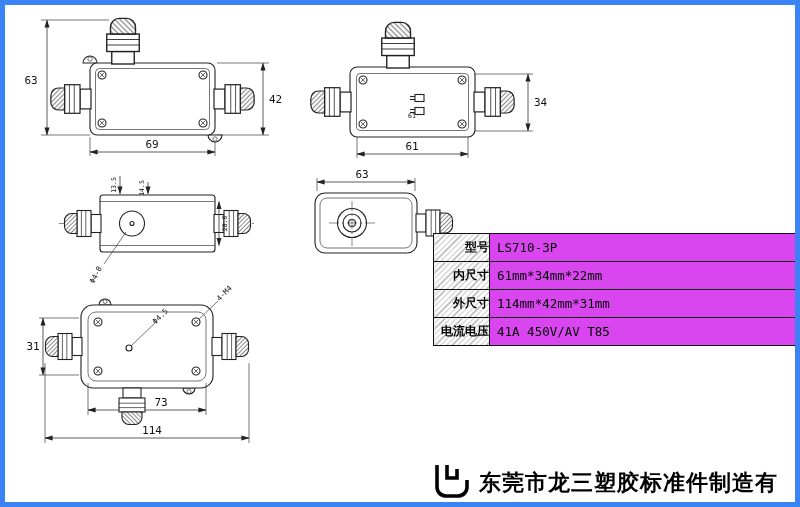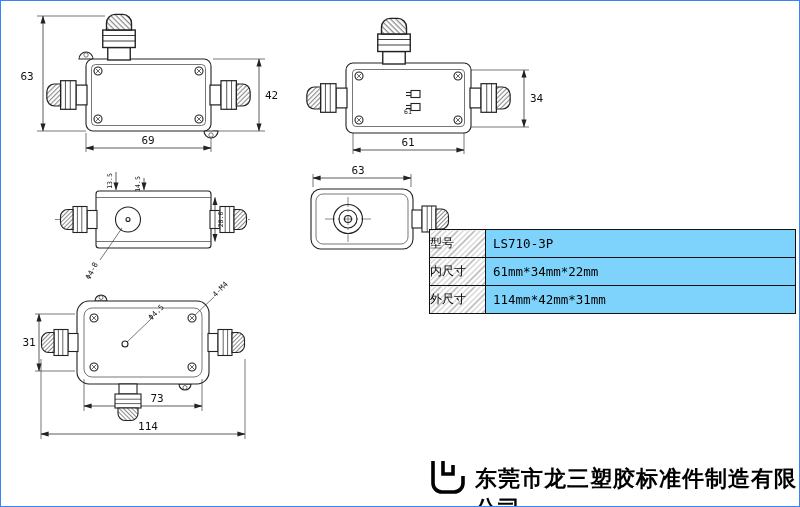--- a/index.html
+++ b/index.html
@@ -1,35 +1,35 @@
 <!DOCTYPE html>
 <html><head>
 <meta charset="utf-8">
 <style>
   * { margin:0; padding:0; box-sizing:border-box; }
   html,body { width:800px; height:507px; background:#fff; font-family:"DejaVu Sans","Liberation Sans",sans-serif; }
-  .page { position:relative; width:800px; height:507px; background:#fff; border:1px solid #3b82f6; overflow:hidden; }
+  .page { position:relative; width:800px; height:507px; background:#fff; border:5px solid #3b82f6; overflow:hidden; }
   .drawing { position:absolute; left:0; top:0; }
 
   
   .part  { fill:#fff; stroke:#222; stroke-width:1.1; }
   .ln    { fill:none; stroke:#222; stroke-width:1.1; }
   .thin  { fill:none; stroke:#3c3c3c; stroke-width:0.7; }
   .cl    { fill:none; stroke:#555; stroke-width:0.7; stroke-dasharray:10 3 2 3; }
   .dim   { fill:none; stroke:#333; stroke-width:0.8; }
   text.d { font-family:"DejaVu Sans Mono","Liberation Mono",monospace; font-size:11px; fill:#111; }
   text.s { font-size:6.5px; }
   text.m { font-size:7.5px; }
 
   
   .spec { position:absolute; left:428px; top:228px; width:367px; border-collapse:collapse; table-layout:fixed; }
   .spec th, .spec td { border:1px solid #111; height:28px; font-size:12px; color:#000; overflow:hidden; white-space:nowrap; }
-  .spec th { font-weight:400; text-align:left; vertical-align:middle;
+  .spec th { font-weight:700; text-align:right; vertical-align:middle;
              background:repeating-linear-gradient(135deg,#fff 0,#fff 3px,#adadad 3px,#adadad 4px); }
-  .spec td { font-family:"DejaVu Sans Mono","Liberation Mono",monospace; font-size:12.5px; padding-left:7px; vertical-align:middle; background:#7dd3fc; }
+  .spec td { font-family:"DejaVu Sans Mono","Liberation Mono",monospace; font-size:12.5px; padding-left:7px; vertical-align:middle; background:#d946ef; }
 
   
   .logo { position:absolute; left:424px; top:456px; width:46px; height:44px; }
   .company { position:absolute; left:474px; top:463px; font-size:22px; font-weight:700; letter-spacing:1px; color:#000; }
 </style>
 </head>
 <body>
 
 <div class="page">
 
@@ -208,20 +208,24 @@
     <td colspan="3">LS710-3P</td>
   </tr>
   <tr>
     <th>内尺寸</th>
     <td colspan="3">61mm*34mm*22mm</td>
   </tr>
   <tr>
     <th>外尺寸</th>
     <td colspan="3">114mm*42mm*31mm</td>
   </tr>
+  <tr>
+    <th>电流电压</th>
+    <td colspan="3">41A 450V/AV T85</td>
+  </tr>
 </tbody>
     </table>
 
 <svg class="logo" viewBox="0 0 46 44" xmlns="http://www.w3.org/2000/svg">
   <path d="M8,4 v22 a9,9 0 0,0 9,9 h12 a9,9 0 0,0 9,-9 v-7" fill="none" stroke="#000" stroke-width="3.6"></path>
   <path d="M18,4 v13 h10 v-9" fill="none" stroke="#000" stroke-width="3.6"></path>
 </svg>
 <div class="company">东莞市龙三塑胶标准件制造有限公司</div>
 
 </div>

